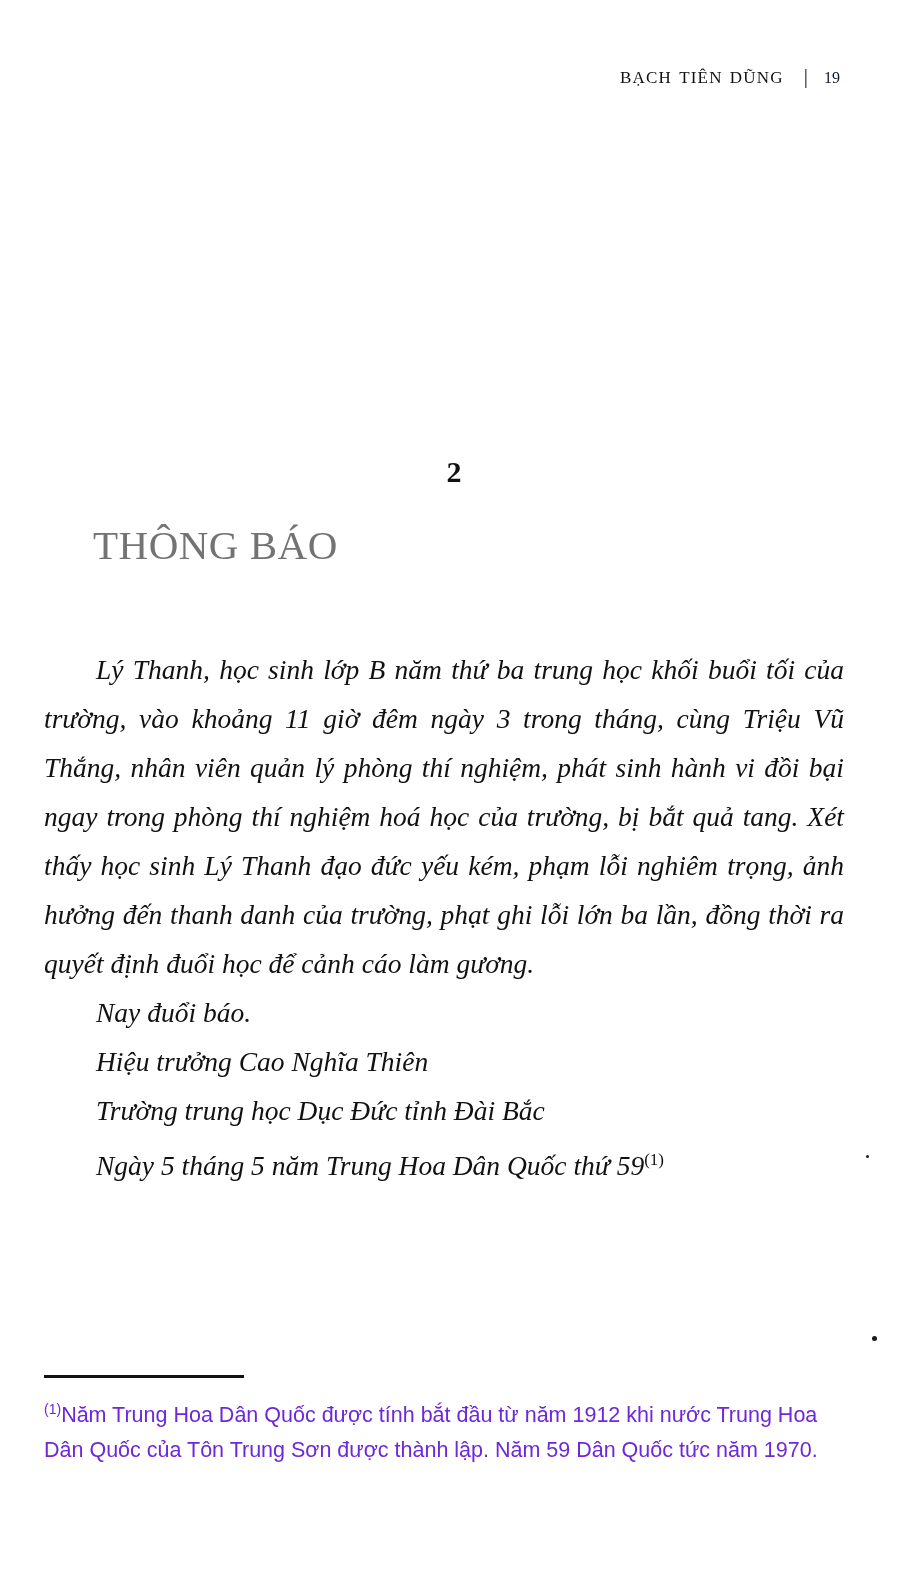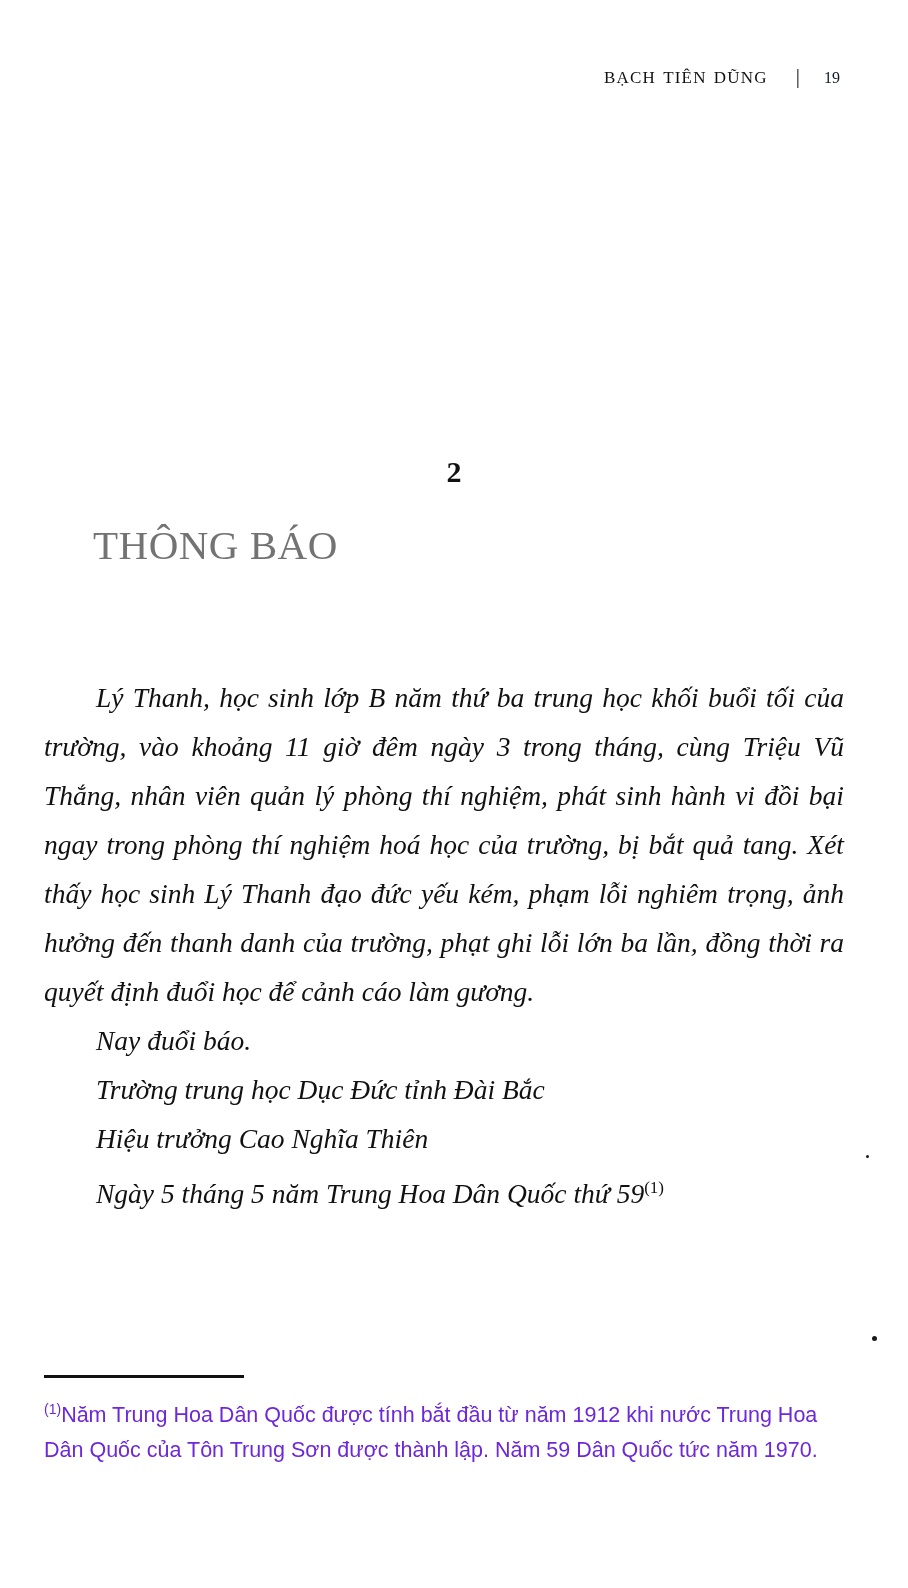--- a/index.html
+++ b/index.html
@@ -22,21 +22,21 @@
     height: 1588px;
   }
 
   
   .runninghead {
     position: absolute;
     top: 62px;
     right: 68px;
     display: flex;
     align-items: baseline;
-    gap: 8px;
+    gap: 0;
     font-family: "Liberation Serif", serif;
   }
   .rh-author {
     font-size: 24px;
     letter-spacing: 1.2px;
     font-variant: small-caps;
     text-transform: lowercase;
     color: #111;
     white-space: nowrap;
   }
@@ -68,21 +68,21 @@
     left: 93px;
     font-size: 41px;
     letter-spacing: 0.5px;
     font-family: "Liberation Serif", serif;
     color: #737373;
   }
 
   
   .body-block {
     position: absolute;
-    top: 673px;
+    top: 645px;
     left: 44px;
     width: 800px;
   }
   .body-block p {
     margin: 0;
     font-style: italic;
     font-size: 27.5px;
     line-height: 49px;
     text-align: justify;
     text-justify: inter-word;
@@ -146,22 +146,22 @@
     <span class="rh-sep">|</span>
     <span class="rh-page">19</span>
   </div>
 
   <div class="chapter-number">2</div>
   <div class="chapter-title">THÔNG BÁO</div>
 
   <div class="body-block">
     <p class="indent">Lý Thanh, học sinh lớp B năm thứ ba trung học khối buổi tối của trường, vào khoảng 11 giờ đêm ngày 3 trong tháng, cùng Triệu Vũ Thắng, nhân viên quản lý phòng thí nghiệm, phát sinh hành vi đồi bại ngay trong phòng thí nghiệm hoá học của trường, bị bắt quả tang. Xét thấy học sinh Lý Thanh đạo đức yếu kém, phạm lỗi nghiêm trọng, ảnh hưởng đến thanh danh của trường, phạt ghi lỗi lớn ba lần, đồng thời ra quyết định đuổi học để cảnh cáo làm gương.</p>
     <p class="noindent-block">Nay đuổi báo.</p>
+    <p class="noindent-block">Hiệu trưởng Cao Nghĩa Thiên</p>
     <p class="noindent-block">Trường trung học Dục Đức tỉnh Đài Bắc</p>
-    <p class="noindent-block">Hiệu trưởng Cao Nghĩa Thiên</p>
     <p class="noindent-block"><span>Ngày 5 tháng 5 năm Trung Hoa Dân Quốc thứ 59</span><span class="sup-note">(1)</span></p>
   </div>
 
   <div class="footnote-rule"></div>
   <div class="footnote"><span class="fn-marker">(1)</span><span>Năm Trung Hoa Dân Quốc được tính bắt đầu từ năm 1912 khi nước Trung Hoa Dân Quốc của Tôn Trung Sơn được thành lập. Năm 59 Dân Quốc tức năm 1970.</span></div>
 
   <div class="speck speck-a"></div>
   <div class="speck speck-b"></div>
 
 </div>

